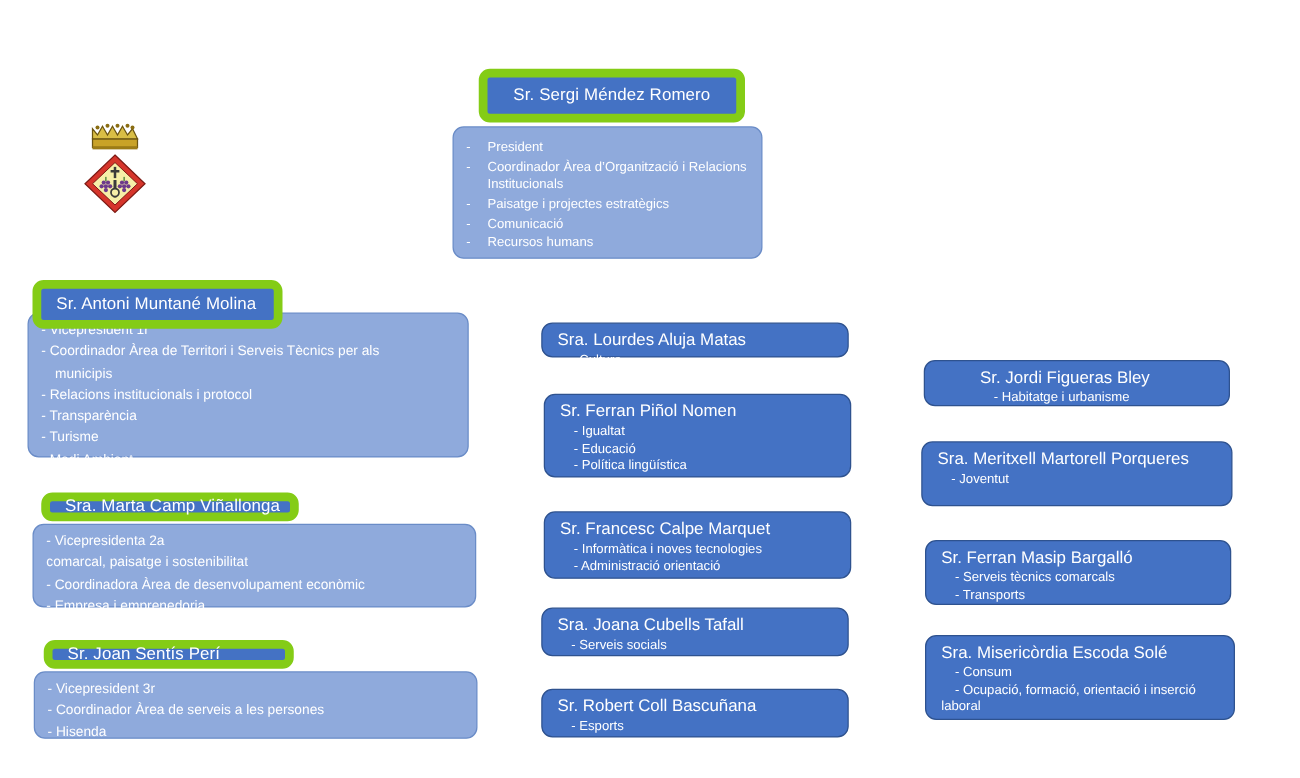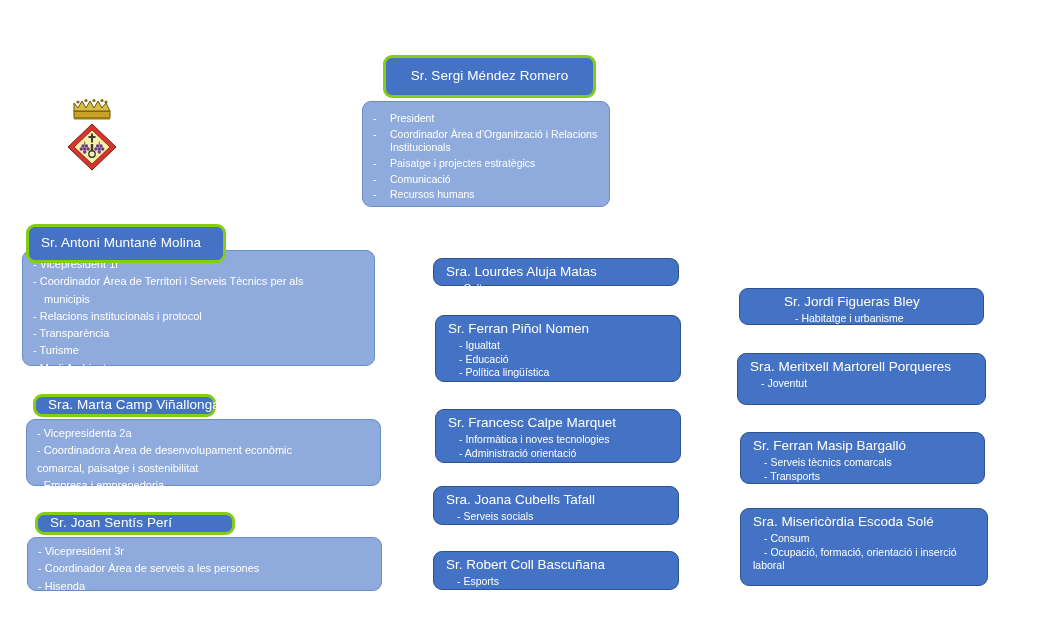--- a/index.html
+++ b/index.html
@@ -18,21 +18,21 @@
 
   
   .hdr-tab, .body-box, .solid-box {
     position:absolute;
     box-sizing:border-box;
     color:#ffffff;
     border-radius:9px;
   }
   .hdr-tab {
     background:#4472C4;
-    border:3px solid #84cc16;
+    border:7px solid #84cc16;
     display:flex;
     align-items:center;
     padding:0 12px;
     font-size:13.5px;
     letter-spacing:.1px;
     z-index:3;
   }
   .body-box {
     background:#8FAADC;
     border:1px solid #6A8CC7;
@@ -160,28 +160,28 @@
       <li>- Vicepresident 1r</li>
       <li>- Coordinador Àrea de Territori i  Serveis Tècnics per als</li>
       <li class="ind">municipis</li>
       <li>- Relacions institucionals i protocol</li>
       <li>- Transparència</li>
       <li>- Turisme</li>
       <li>-  Medi Ambient</li>
     </ul>
   </div>
 
-  <div class="hdr-tab" style="left:33px; top:394px; width:183px; height:23px;">
+  <div class="hdr-tab" style="left:33px; top:394px; width:206px; height:23px;">
     <span class="nm">Sra. Marta Camp Viñallonga</span>
   </div>
   <div class="body-box" style="left:26px; top:419px; width:355px; height:67px;">
     <ul class="items dash-list">
       <li>- Vicepresidenta 2a</li>
+      <li>comarcal, paisatge i sostenibilitat</li>
       <li>- Coordinadora Àrea de desenvolupament econòmic</li>
-      <li>comarcal, paisatge i sostenibilitat</li>
       <li>- Empresa i emprenedoria</li>
     </ul>
   </div>
 
   <div class="hdr-tab" style="left:35px; top:512px; width:200px; height:23px;">
     <span class="nm">Sr. Joan Sentís Perí</span>
   </div>
   <div class="body-box" style="left:27px; top:537px; width:355px; height:54px;">
     <ul class="items dash-list">
       <li>- Vicepresident  3r</li>
@@ -243,21 +243,21 @@
   </div>
 
   <div class="solid-box" style="left:740px; top:432px; width:245px; height:52px;">
     <div class="nm">Sr. Ferran Masip Bargalló</div>
     <ul class="items tight-list">
       <li class="ind">- Serveis tècnics comarcals</li>
       <li class="ind">- Transports</li>
     </ul>
   </div>
 
-  <div class="solid-box" style="left:740px; top:508px; width:248px; height:78px;">
+  <div class="solid-box" style="left:740px; top:508px; width:248px; height:68px;">
     <div class="nm">Sra. Misericòrdia Escoda Solé</div>
     <ul class="items tight-list">
       <li class="ind">- Consum</li>
       <li class="ind">- Ocupació, formació, orientació i inserció</li>
       <li>laboral</li>
     </ul>
   </div>
 
 </div>
 

